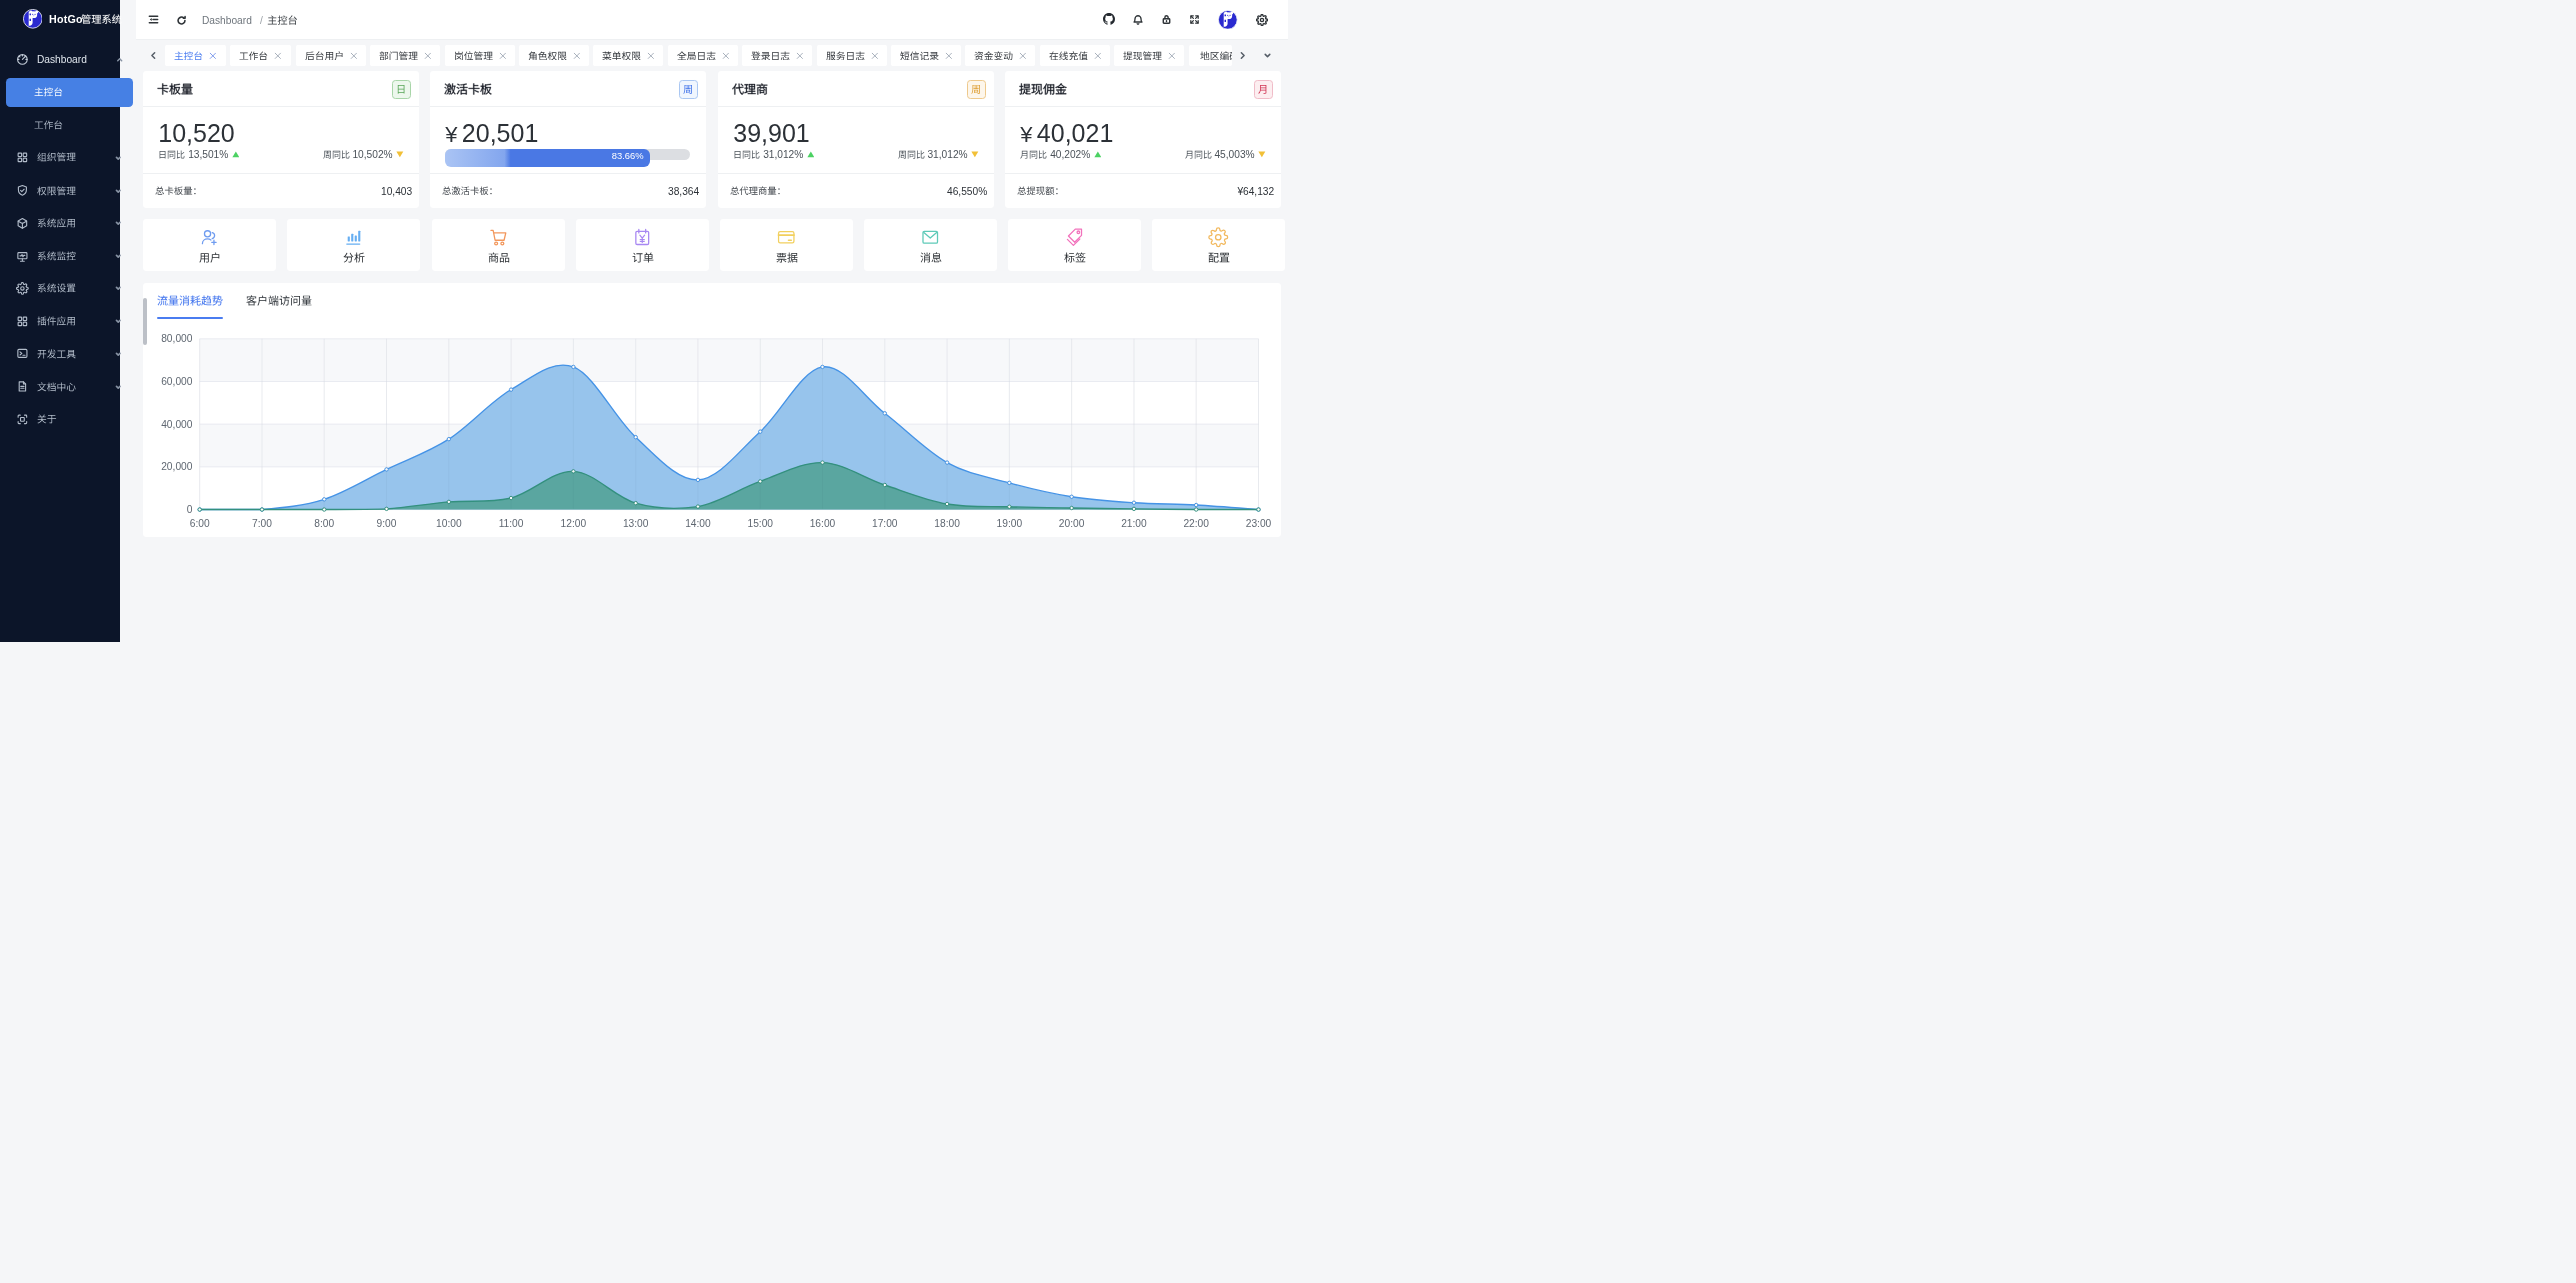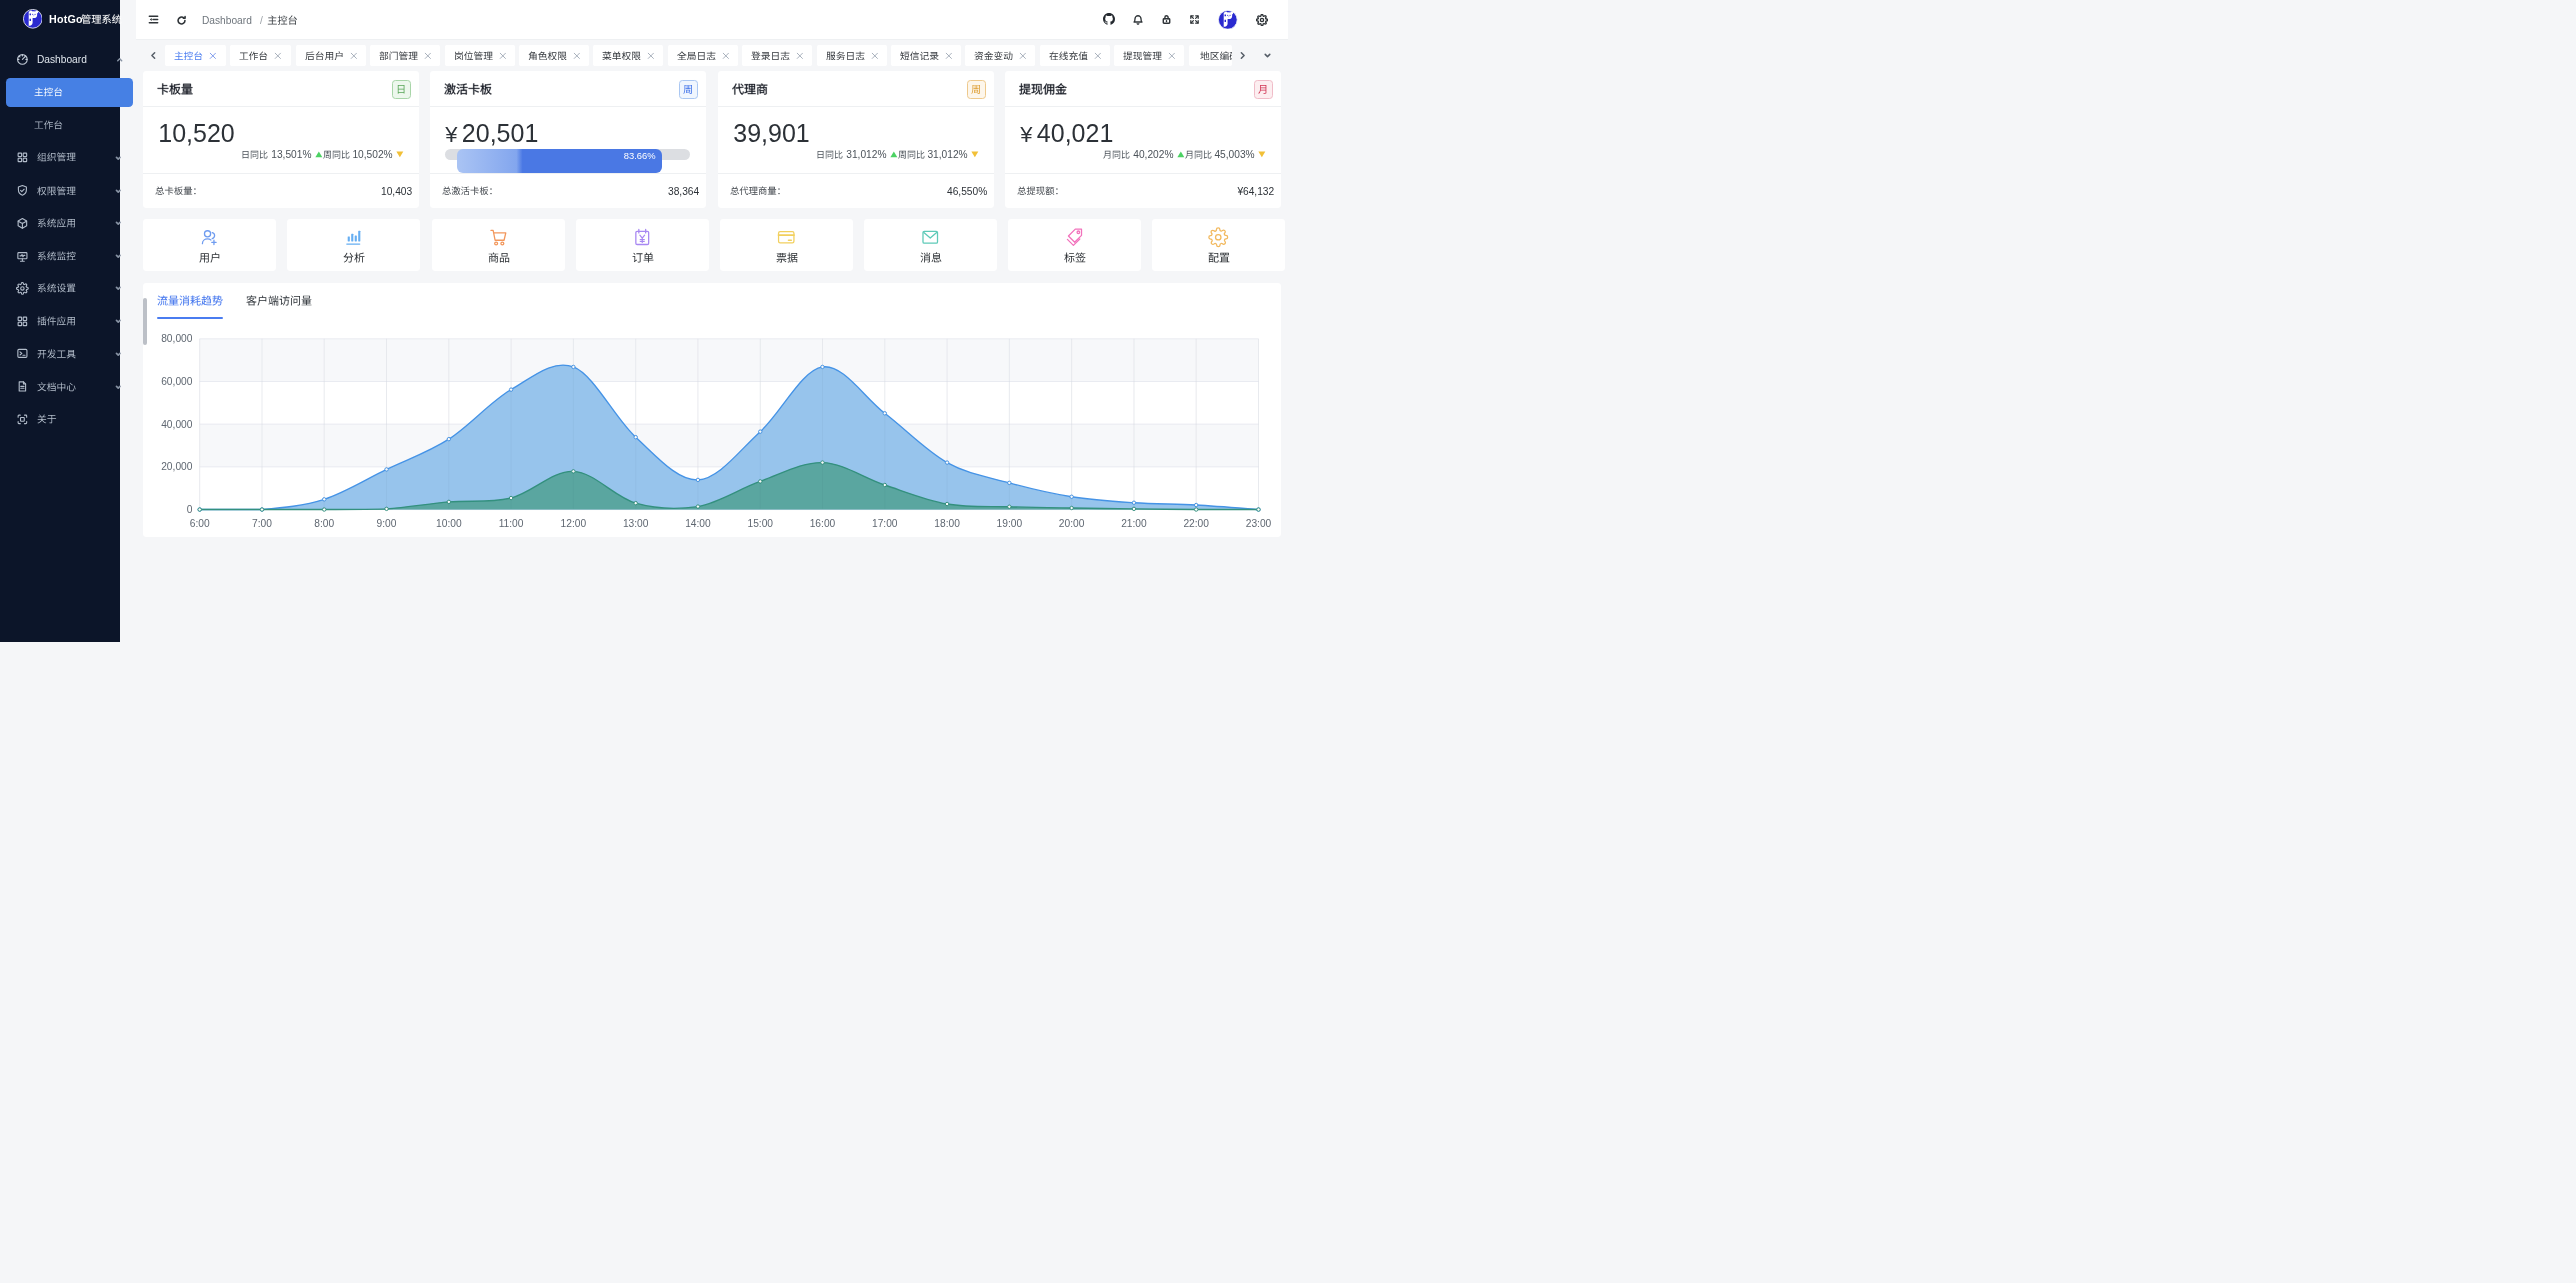--- a/index.html
+++ b/index.html
@@ -9,25 +9,25 @@
 #sidebar{position:absolute;left:0;top:0;width:120px;height:642px;background:#0c1529}
 #header{position:absolute;left:136px;top:0;width:1152px;height:40px;background:#fff;border-bottom:0.9px solid #eef0f2}
 #tabstrip{position:absolute;left:136px;top:40px;width:1152px;height:31px}
 .tab{position:absolute;top:5.1px;height:21px;background:#fff;border-radius:1.7px;display:flex;align-items:center;justify-content:center;gap:5.1px}
 .tab .tx{display:flex;margin-left:0.9px}
 .card{position:absolute;background:#fff;border-radius:3.4px}
 .crow{position:relative}
 .tag{position:absolute;right:8.5px;top:8.5px;width:19px;height:19px;border:0.9px solid;border-radius:3.4px;display:flex;align-items:center;justify-content:center}
 .num{position:absolute;left:15.3px;top:48px;line-height:28px;font-size:25px;color:#2c3137;letter-spacing:0px}
 .num .yen{font-size:22px;margin-right:4.3px}
-.mrow{position:absolute;left:15.3px;right:15.3px;top:77px;height:13.6px;display:flex;justify-content:flex-end}
+.mrow{position:absolute;left:15.3px;right:15.3px;top:77px;height:13.6px;display:flex;justify-content:space-between}
 .mitem{display:flex;align-items:center}
 .mnum{font-size:10.2px;color:#4b5259;margin-right:3.4px}
 .pbar{position:absolute;left:15.3px;top:78px;width:245px;height:11px;border-radius:6px;background:#dcdee2}
-.pfill{position:absolute;left:0;top:0;height:24px;width:205px;border-radius:6px;background:linear-gradient(90deg,#aac4f4 0%,#83a6ee 29%,#4a78e4 32%,#4a78e4 100%);margin-left:12px;}
+.pfill{position:absolute;left:0;top:0;height:18px;width:205px;border-radius:6px;background:linear-gradient(90deg,#aac4f4 0%,#83a6ee 29%,#4a78e4 32%,#4a78e4 100%);}
 .ptext{position:absolute;right:6.8px;top:0.9px;color:#fff;font-size:9.4px}
 .cfoot{position:absolute;left:13.6px;right:13.6px;top:102px;height:35px;border-top:0.9px solid #eef0f2;margin-top:0;display:flex;align-items:center;justify-content:space-between}
 .cfoot{left:0;right:0;padding:0 6.8px 0 12px}
 .fv{font-size:10.2px;color:#2c3137}
 .fcard{position:absolute;top:219px;width:133px;height:52px;background:#fff;border-radius:3.4px;display:flex;flex-direction:column;align-items:center;justify-content:center;gap:4.3px}
 #chartcard{position:absolute;left:143px;top:283px;width:1138px;height:254px;background:#fff;border-radius:3.4px;overflow:hidden}
 #chart{position:absolute;left:0;top:0}
 .axlab{font-family:"Liberation Sans",sans-serif;font-size:12px;fill:#5f6771}
 #scrollbar{position:absolute;left:143px;top:298px;width:3.8px;height:47px;border-radius:2.1px;background:#bcc0c7}
 .chtab-line{position:absolute;left:157px;top:316px;width:66px;height:1.7px;border-radius:1.7px;background:#4a7cf0}

